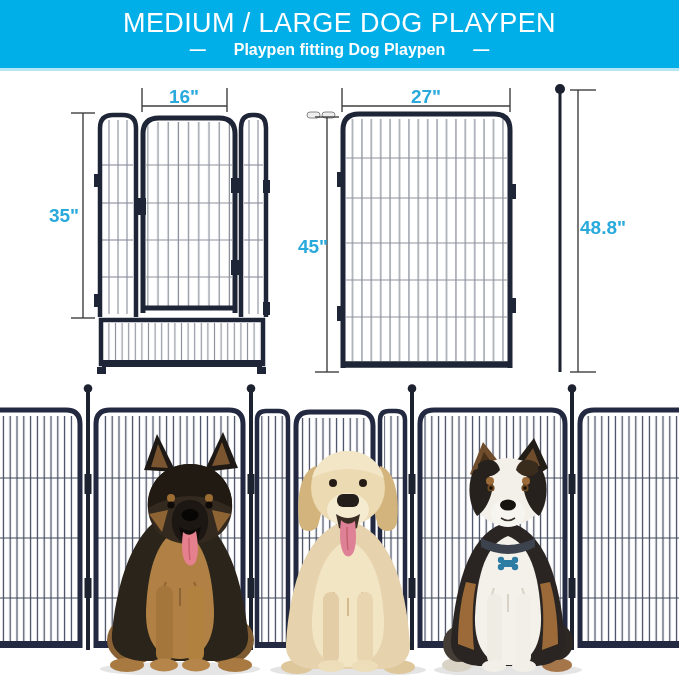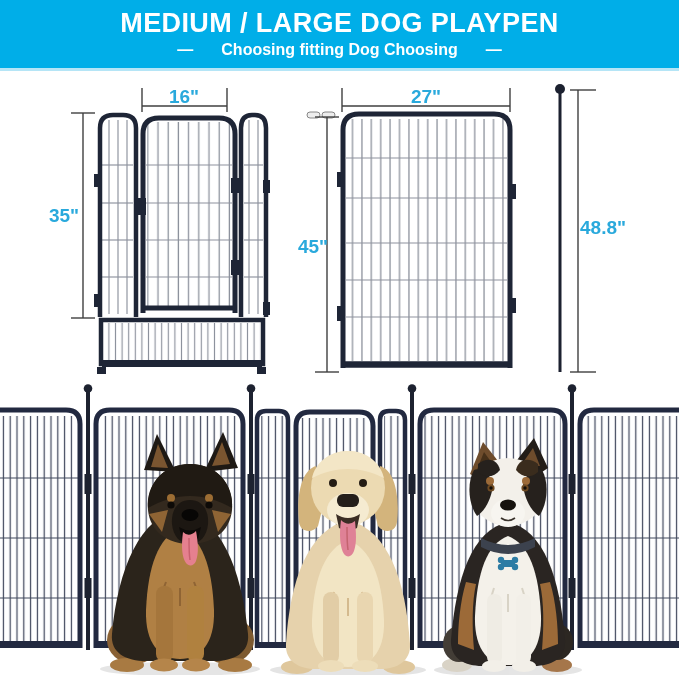--- a/index.html
+++ b/index.html
@@ -1,20 +1,20 @@
 <!DOCTYPE html>
 <html><head>
 <meta charset="utf-8">
 <style>
   html,body{margin:0;padding:0;background:#fff;}
   .page{position:relative;width:679px;height:675px;overflow:hidden;background:#fff;
         font-family:"Liberation Sans",sans-serif;}
   .banner{height:68px;background:#00AEE8;color:#fff;text-align:center;
           display:flex;flex-direction:column;justify-content:center;gap:2px;}
-  .banner h1{margin:0;font-size:27px;font-weight:bold;letter-spacing:.4px;line-height:1.1;text-align:center;}
+  .banner h1{margin:0;font-size:27px;font-weight:normal;letter-spacing:.4px;line-height:1.1;text-align:center;}
   .banner .subtitle{display:flex;justify-content:center;align-items:center;gap:28px;
           font-size:16px;font-weight:bold;}
   .sep{height:6px;position:relative;background:#fff;}
   .sep-line{position:absolute;top:0;left:0;right:0;height:2.5px;background:#b5e5f6;}
   svg{display:block;}
   .dim-line{stroke:#3f3f3f;stroke-width:1.4;fill:none;}
   .dim-label{fill:#29A9DC;font-size:19px;font-weight:bold;}
   .frame{stroke:#1E2536;fill:none;}
   .gwire{stroke:#8d929d;stroke-width:1.15;}
   .pframe{stroke:#222940;fill:none;}
@@ -22,21 +22,21 @@
 </style>
 </head>
 <body>
 
 <div class="page">
 
   <header class="banner">
     <h1>MEDIUM / LARGE DOG PLAYPEN</h1>
     <div class="subtitle">
       <span>—</span>
-      <span>Choosing fitting Dog Choosing</span>
+      <span>Playpen fitting Dog Playpen</span>
       <span>—</span>
     </div>
   </header>
   <div class="sep">
       <div class="sep-line"></div>
     </div>
 
   <svg width="679" height="308" viewBox="0 0 679 308">
     <defs>
       <pattern id="wires10" width="10.2" height="8" patternUnits="userSpaceOnUse">

